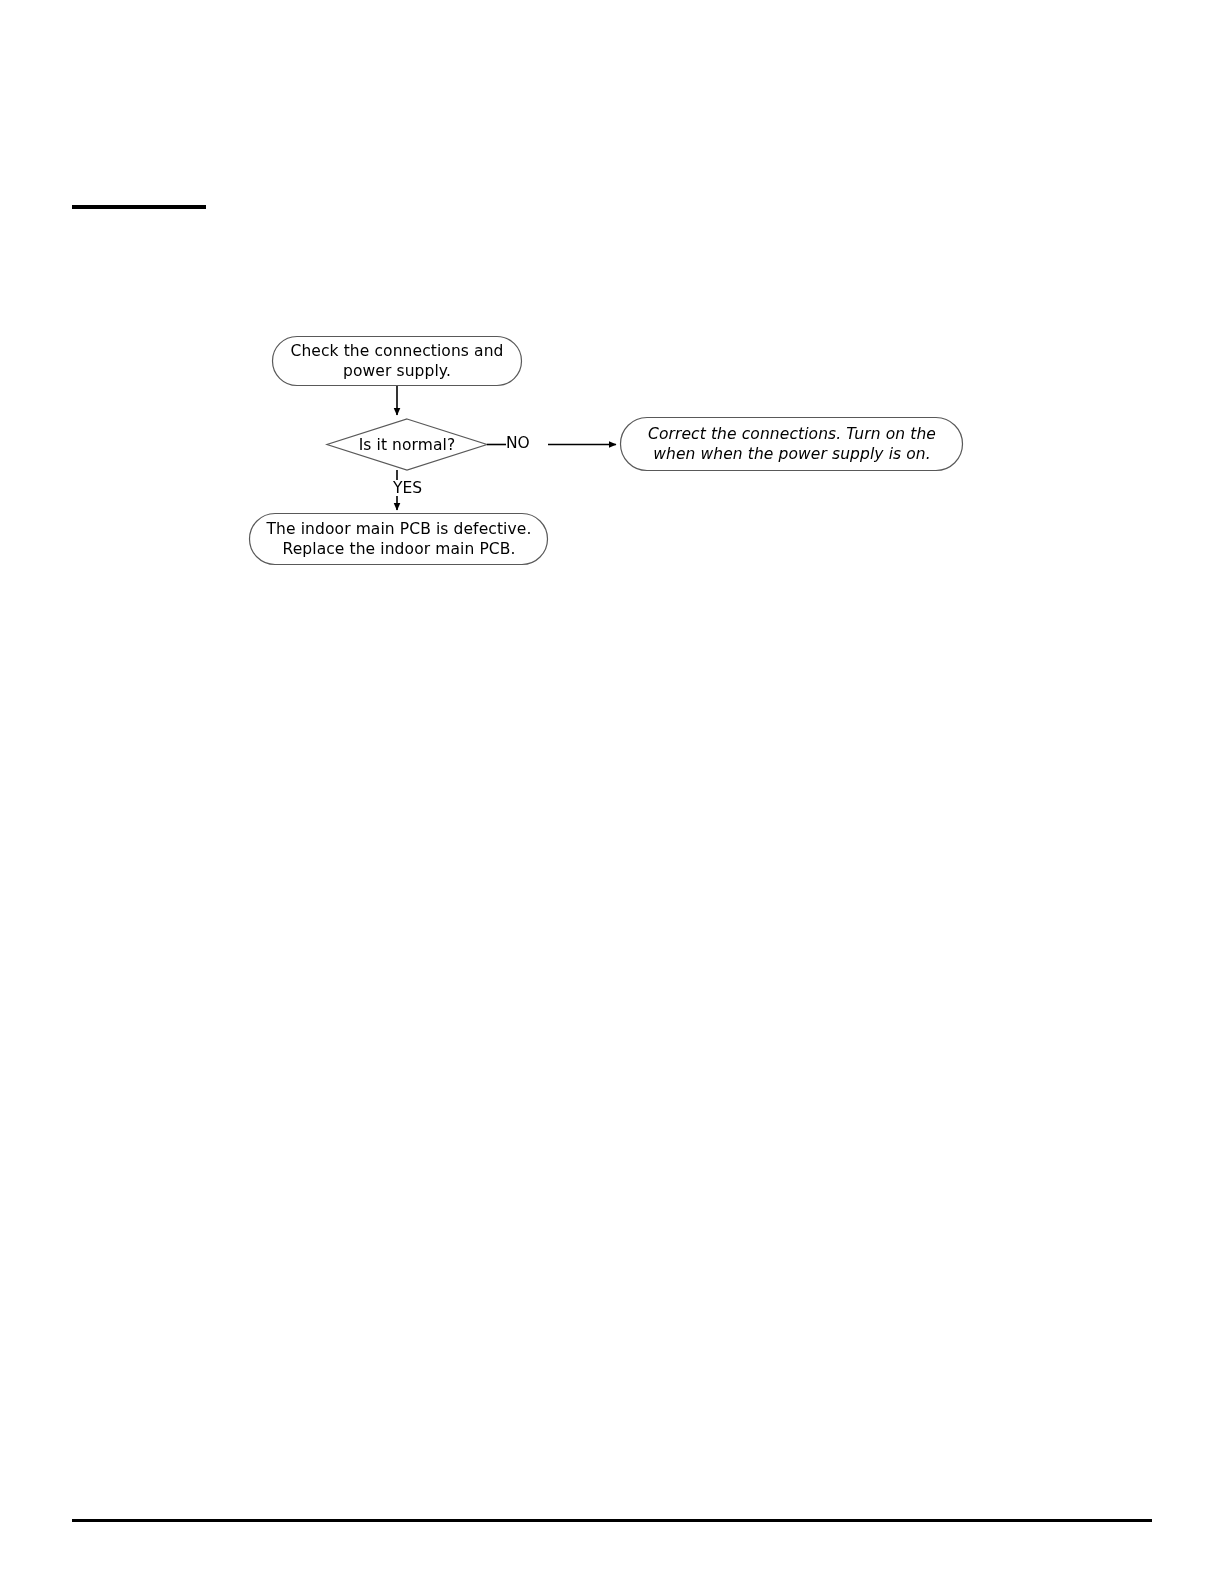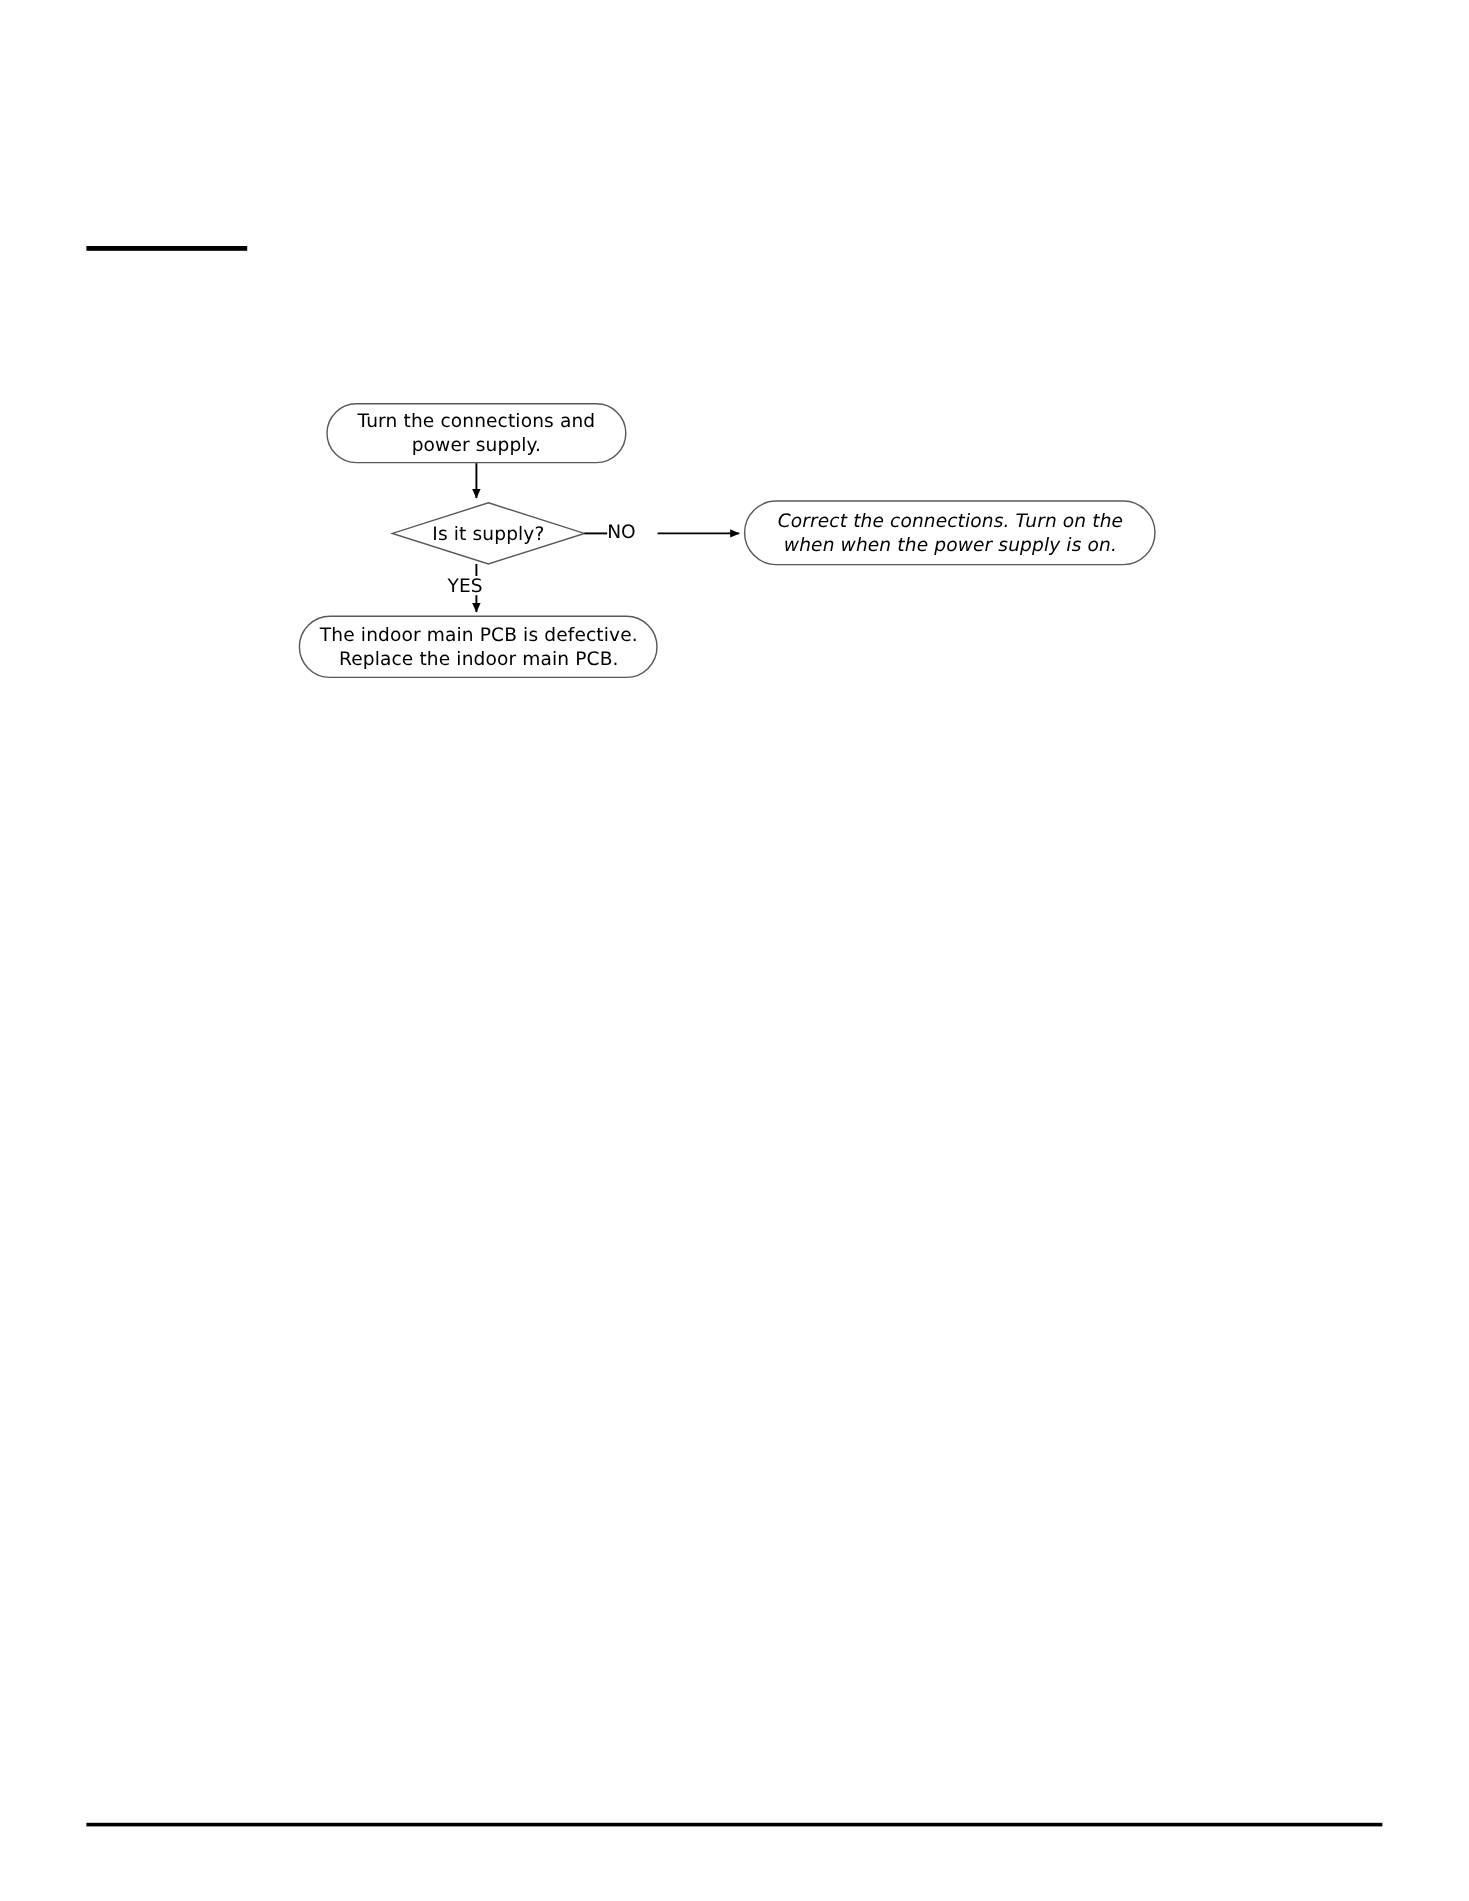--- a/index.html
+++ b/index.html
@@ -86,21 +86,21 @@
 
   
   .edge-label {
     position: absolute;
     font-size: 15.5px;
     color: #000000;
     text-align: left;
     white-space: nowrap;
   }
   #edge-label-no  { left: 506px; top: 434px; width: 42px; }
-  #edge-label-yes { left: 373px; top: 479px; width: 46px; }
+  #edge-label-yes { left: 393px; top: 479px; width: 46px; }
 </style>
 </head>
 <body>
 
 <div class="header-rule"></div>
 
 <div class="flowchart">
 
   <svg class="flow-svg" width="1224" height="640" viewBox="0 0 1224 640">
     <defs>
@@ -121,27 +121,27 @@
 
     <line x1="487" y1="444.5" x2="506" y2="444.5" stroke="#000000" stroke-width="1.6"></line>
     <line x1="548" y1="444.5" x2="616" y2="444.5" stroke="#000000" stroke-width="1.6" marker-end="url(#arrowhead)"></line>
 
     <line x1="397" y1="470" x2="397" y2="480" stroke="#000000" stroke-width="1.6"></line>
     <line x1="397" y1="496" x2="397" y2="510" stroke="#000000" stroke-width="1.6" marker-end="url(#arrowhead)"></line>
   </svg>
 
   <div class="node-text" id="terminal-start-text">
     <span>
-      <span>Turn the connections and</span>
+      <span>Check the connections and</span>
       <span>power supply.</span>
     </span>
   </div>
 
   <div class="node-text" id="decision-text">
-    <span>Is it supply?</span>
+    <span>Is it normal?</span>
   </div>
 
   <div class="node-text" id="terminal-correct-text">
     <span>
       <span>Correct the connections. Turn on the</span>
       <span>when when the power supply is on.</span>
     </span>
   </div>
 
   <div class="node-text" id="terminal-replace-text">

